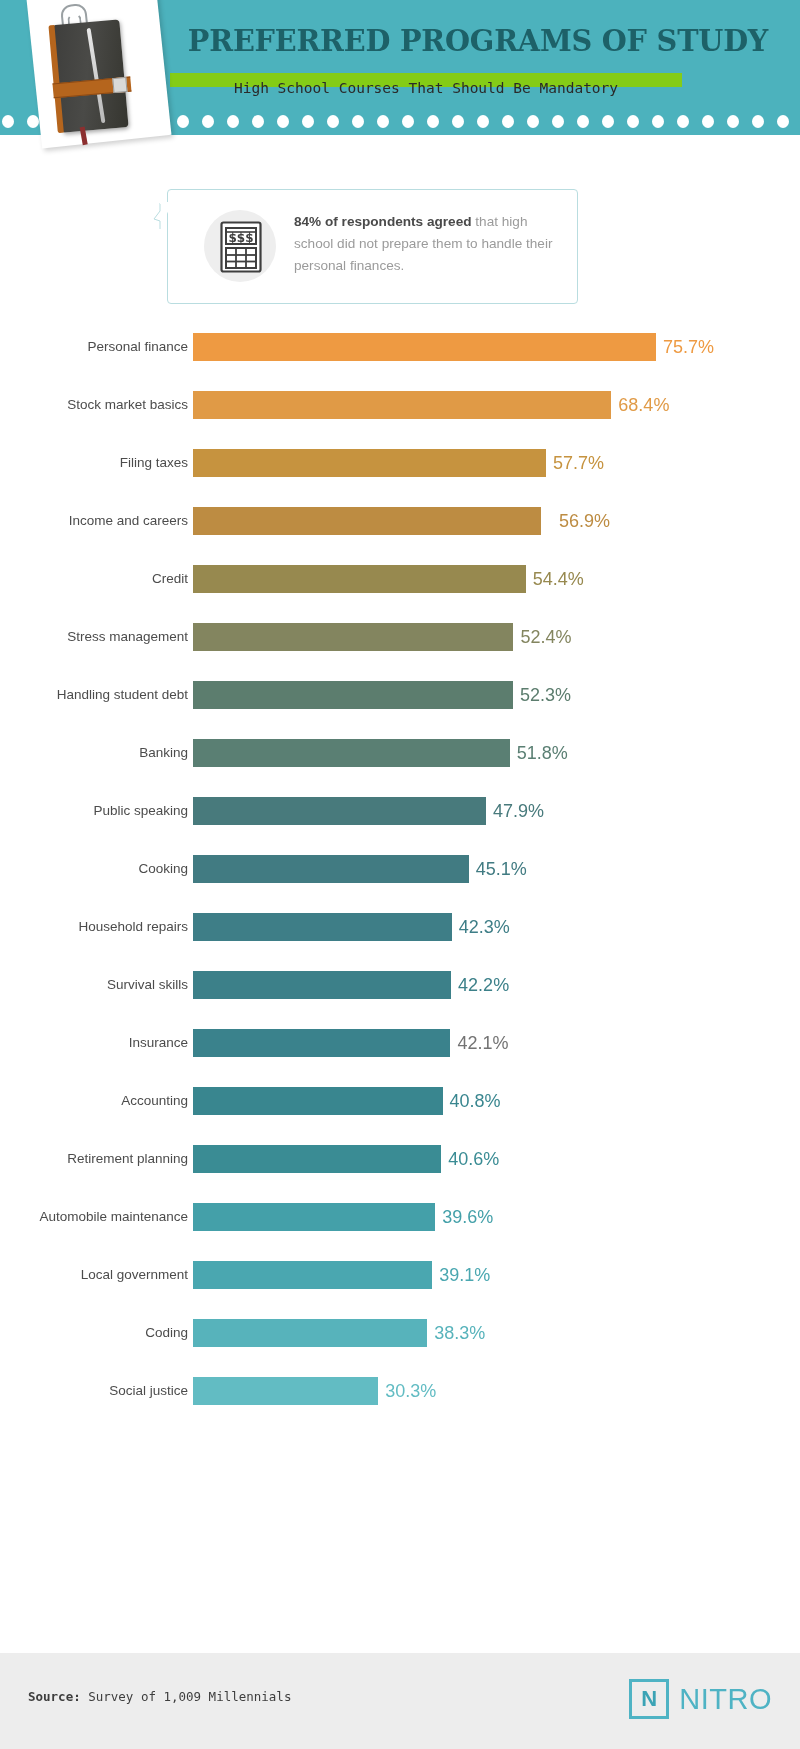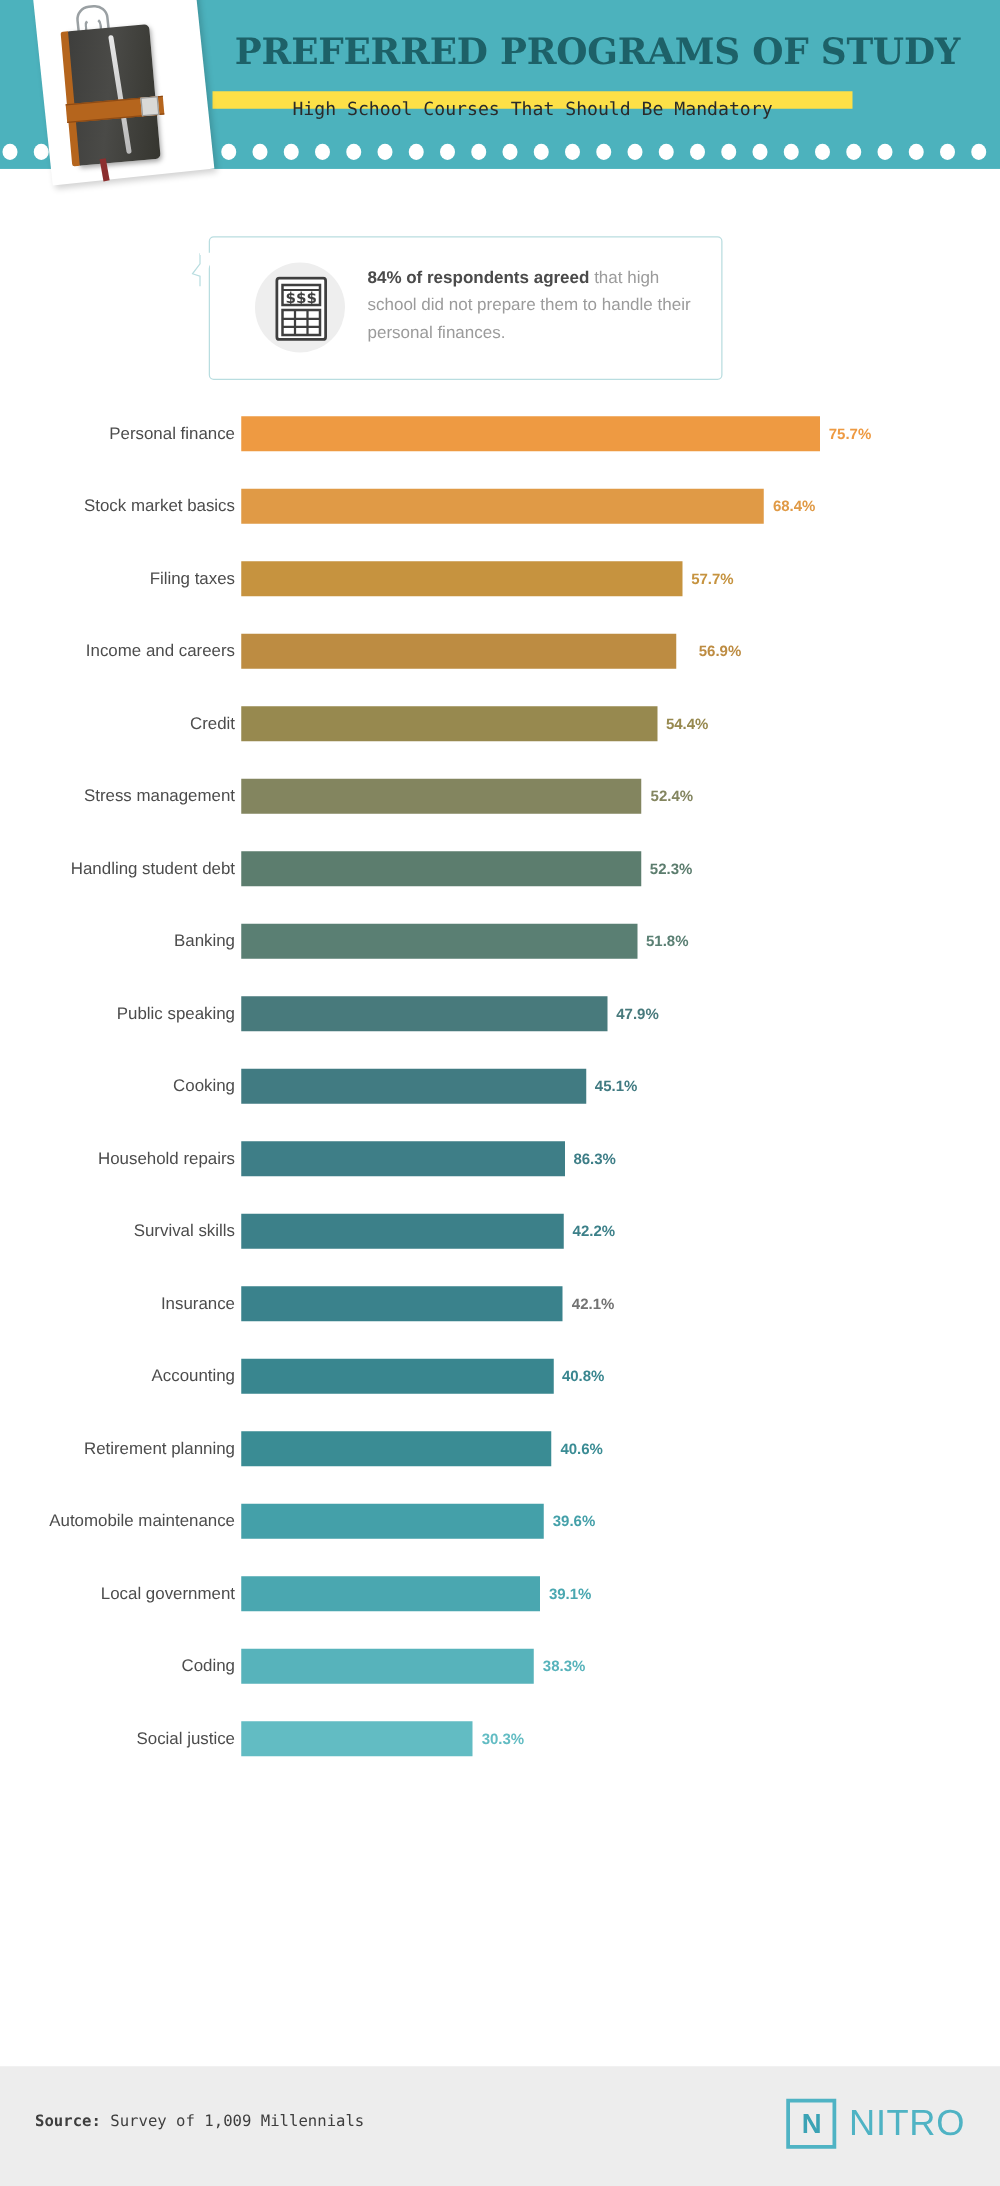--- a/index.html
+++ b/index.html
@@ -26,21 +26,21 @@
     font-size:29px;
     letter-spacing:-0.2px;
     color:#1d6168;
     text-align:center;
     white-space:nowrap;
     transform:scaleX(0.99);
     transform-origin:center;
   }
   .subbar{
     position:absolute;left:170px;top:73px;width:512px;height:14px;
-    background:#fde047;
+    background:#84cc16;
   }
   .subbar-text{
     position:absolute;left:0;top:0;width:512px;height:31px;
     line-height:31px;text-align:center;
     font-family:"DejaVu Sans Mono", monospace;
     font-size:14.5px;
     color:#2a2a2a;
     letter-spacing:0px;
     white-space:nowrap;
   }
@@ -113,21 +113,21 @@
     position:absolute;right:612px;top:0;height:58px;line-height:58px;
     width:360px;text-align:right;
     font-size:13.5px;color:#4c4c4c;white-space:nowrap;
   }
   .row .barwrap{position:absolute;left:193px;top:0;width:600px;height:58px;}
   .bar{
     position:absolute;left:0;top:15px;height:28px;
   }
   .val{
     position:absolute;top:0;height:58px;line-height:58px;
-    font-size:12px;font-weight:bold;white-space:nowrap;padding-left:7px;
+    font-size:18px;font-weight:normal;white-space:nowrap;padding-left:7px;
   }
 
   
   .footer{
     position:absolute;left:0;top:1653px;width:800px;height:96px;background:#ededed;
   }
   .source{
     position:absolute;left:28px;top:36px;
     font-family:"DejaVu Sans Mono", monospace;
     font-size:12.5px;color:#3e3e3e;white-space:nowrap;
@@ -302,21 +302,21 @@
         <div class="lbl">Cooking</div>
         <div class="barwrap">
           <div class="bar" style="width: 275.843px; background: rgb(65, 123, 130);"></div>
           <div class="val" style="left: 275.843px; color: rgb(65, 123, 130);">45.1%</div>
         </div>
       </div>
       <div class="row">
         <div class="lbl">Household repairs</div>
         <div class="barwrap">
           <div class="bar" style="width: 258.717px; background: rgb(62, 126, 135);"></div>
-          <div class="val" style="left: 258.717px; color: rgb(62, 126, 135);">86.3%</div>
+          <div class="val" style="left: 258.717px; color: rgb(62, 126, 135);">42.3%</div>
         </div>
       </div>
       <div class="row">
         <div class="lbl">Survival skills</div>
         <div class="barwrap">
           <div class="bar" style="width: 258.106px; background: rgb(60, 128, 137);"></div>
           <div class="val" style="left: 258.106px; color: rgb(60, 128, 137);">42.2%</div>
         </div>
       </div>
       <div class="row">

